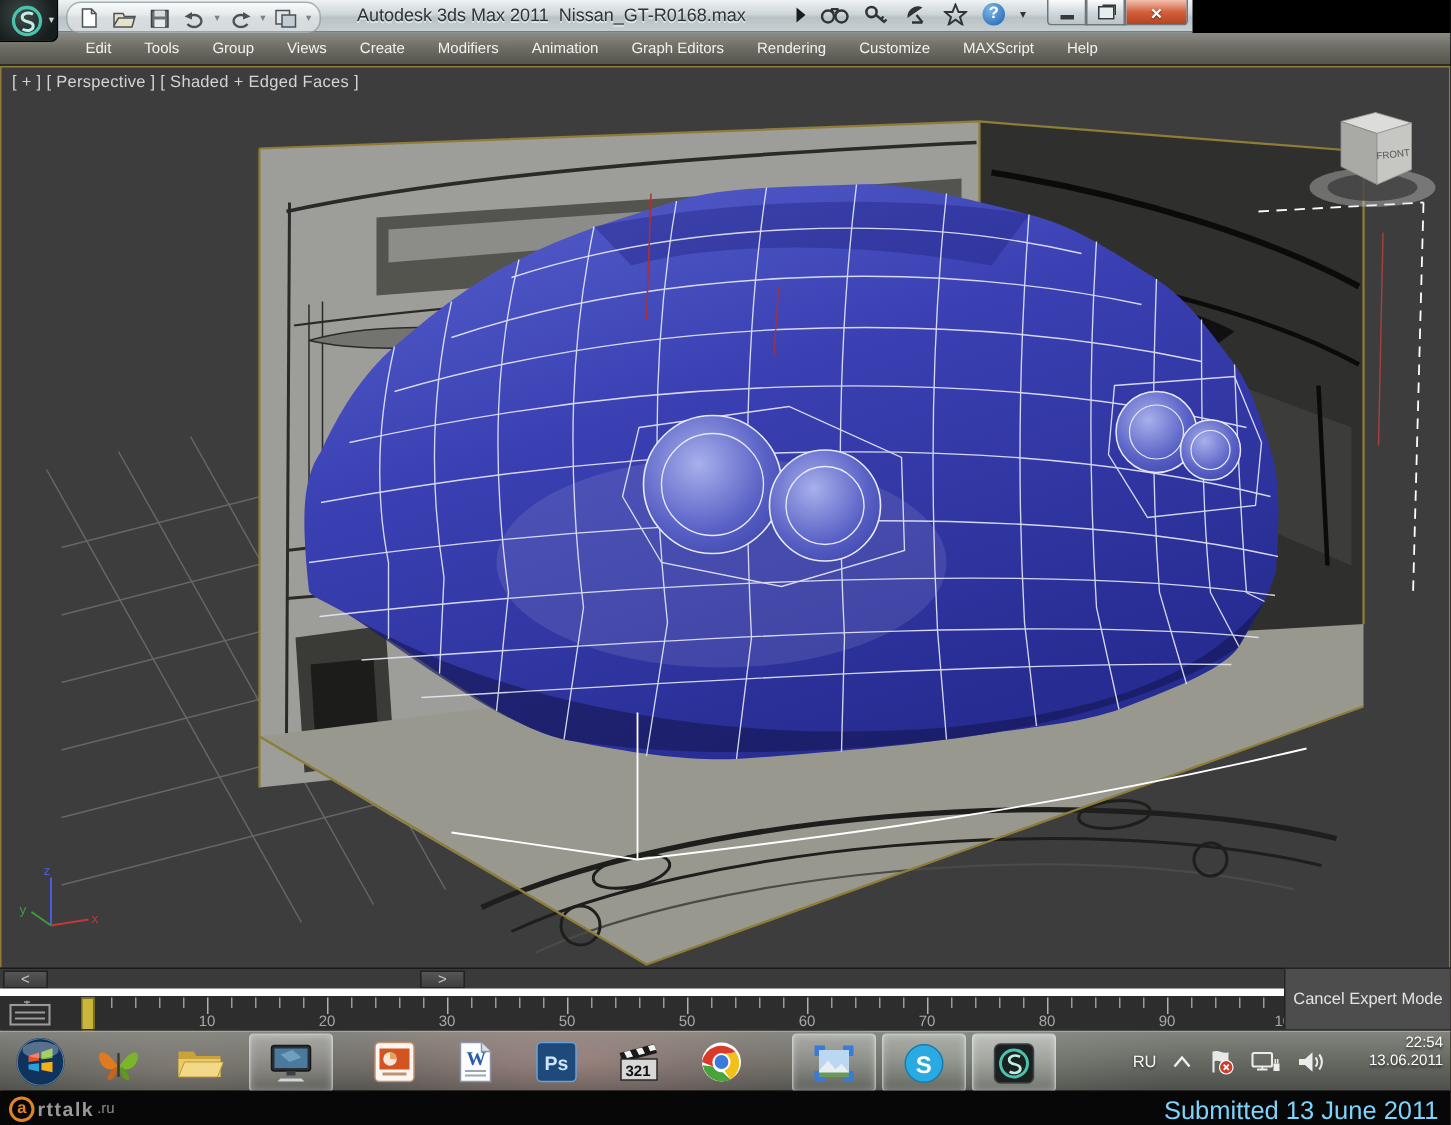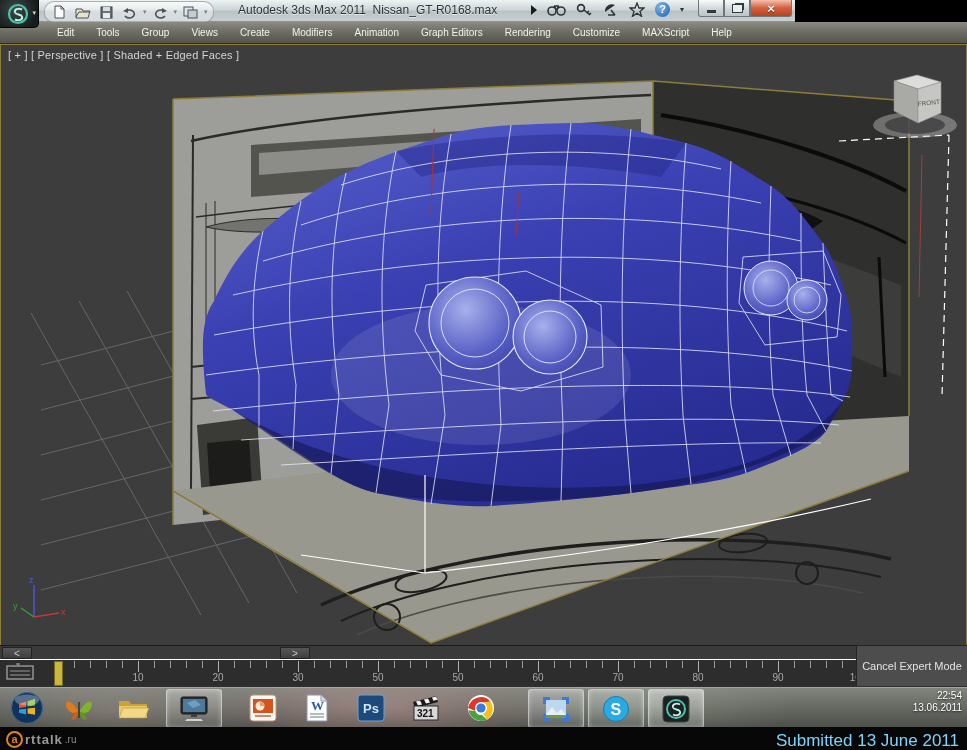--- a/index.html
+++ b/index.html
@@ -48,21 +48,21 @@
   #vplabel{position:absolute;left:7px;top:4px;color:#d4d4d4;font-size:11px;z-index:5;
     letter-spacing:.2px;white-space:pre;}
   
   #timesliderrow{position:absolute;left:0;top:645px;width:967px;height:14px;background:#3a3a3a;
     border-top:1px solid #1a1a1a;box-sizing:border-box;}
   .ts-btn{position:absolute;top:1px;height:12px;background:linear-gradient(#565656,#3e3e3e);
     border:1px solid #222;color:#c8c8c8;font-size:10px;text-align:center;line-height:11px;box-sizing:border-box;}
   #ts-frame{position:absolute;left:34px;top:1px;width:242px;height:12px;background:linear-gradient(#5a5a5a,#404040);
     border:1px solid #222;color:#d6d6d6;font-size:11px;text-align:center;line-height:11px;box-sizing:border-box;}
   #ruler{position:absolute;left:0;top:659px;width:856px;height:27px;background:#2d2d2d;
-    border-top:1px solid #ffffff;box-sizing:border-box;}
+    border-top:5px solid #ffffff;box-sizing:border-box;}
   .tick{position:absolute;top:1px;width:1px;height:7px;background:#9a9a9a;}
   .tick.major{height:11px;background:#b0b0b0;}
   .tick-label{position:absolute;top:12px;font-size:10px;color:#a8a8a8;transform:translateX(-50%);}
   #timehandle{position:absolute;left:48px;top:1px;width:9px;height:25px;background:#c9b63c;
     border:1px solid #7a6a1a;box-sizing:border-box;}
   #minicurve{position:absolute;left:6px;top:3px;}
   #expertpanel{position:absolute;left:856px;top:645px;width:111px;height:41px;background:#4d4d4d;
     border-left:1px solid #242424;border-top:1px solid #242424;box-sizing:border-box;
     color:#e2e2e2;font-size:11px;display:flex;align-items:center;justify-content:center;cursor:default;}
   
@@ -514,20 +514,42 @@
     </svg>
   </div>
   <div class="tb-item tb-frame tb-active" style="left:648px;width:54px;">
     <svg width="28" height="28">
       <rect x="1" y="1" width="26" height="26" rx="4" fill="#1c2020" stroke="#3a4444"></rect>
       <circle cx="14" cy="14" r="9" fill="none" stroke="#49c2ae" stroke-width="2"></circle>
       <path d="M18,9.5 c-4,-2 -8,0 -7,3 c1,2.6 6,1.4 7,4 c1,3 -3,5 -7,3" fill="none" stroke="#bfeee4" stroke-width="1.8"></path>
     </svg>
   </div>
 
+  <div id="tray">
+    <span id="tray-lang">RU</span>
+    <svg width="12" height="8">
+        <path d="M1,7 L6,1 L11,7" fill="none" stroke="#f0f0f0" stroke-width="1.6"></path>
+      </svg>
+    <svg width="18" height="18">
+      <path d="M4,2 L4,16" stroke="#e8e8e8" stroke-width="1.4"></path>
+      <path d="M4,2 C8,0.5 10,4 14,2.5 L14,9 C10,10.5 8,7 4,8.5 z" fill="#e8e8e8"></path>
+      <circle cx="12.5" cy="12.5" r="4.5" fill="#d23a2a" stroke="#fff" stroke-width="0.8"></circle>
+      <path d="M10.8,10.8 l3.4,3.4 M14.2,10.8 l-3.4,3.4" stroke="#fff" stroke-width="1.2"></path>
+    </svg>
+    <svg width="20" height="16">
+      <rect x="1" y="2" width="13" height="9" rx="1" fill="none" stroke="#ececec" stroke-width="1.4"></rect>
+      <path d="M4,13 h7 M7.5,11 v2" stroke="#ececec" stroke-width="1.3"></path>
+      <path d="M15,9 h4 v5 h-4 z" fill="#ececec"></path>
+        <path d="M16.2,6 v3 M17.8,6 v3" stroke="#ececec" stroke-width="1"></path>
+    </svg>
+    <svg width="18" height="16">
+      <path d="M1,6 h4 l5,-4.5 v13 L5,10 H1 z" fill="#ececec"></path>
+      <path d="M12,5 a4.5,4.5 0 0 1 0,6 M14.5,3 a8,8 0 0 1 0,10" fill="none" stroke="#ececec" stroke-width="1.4"></path>
+    </svg>
+  </div>
   <div id="trayclock">
     <div>22:54</div>
     <div>13.06.2011</div>
   </div>
 </div>
 
 <div id="footer">
   <div id="watermark">
     <span id="wm-a">a</span>
     <span id="wm-rest">rttalk</span>

